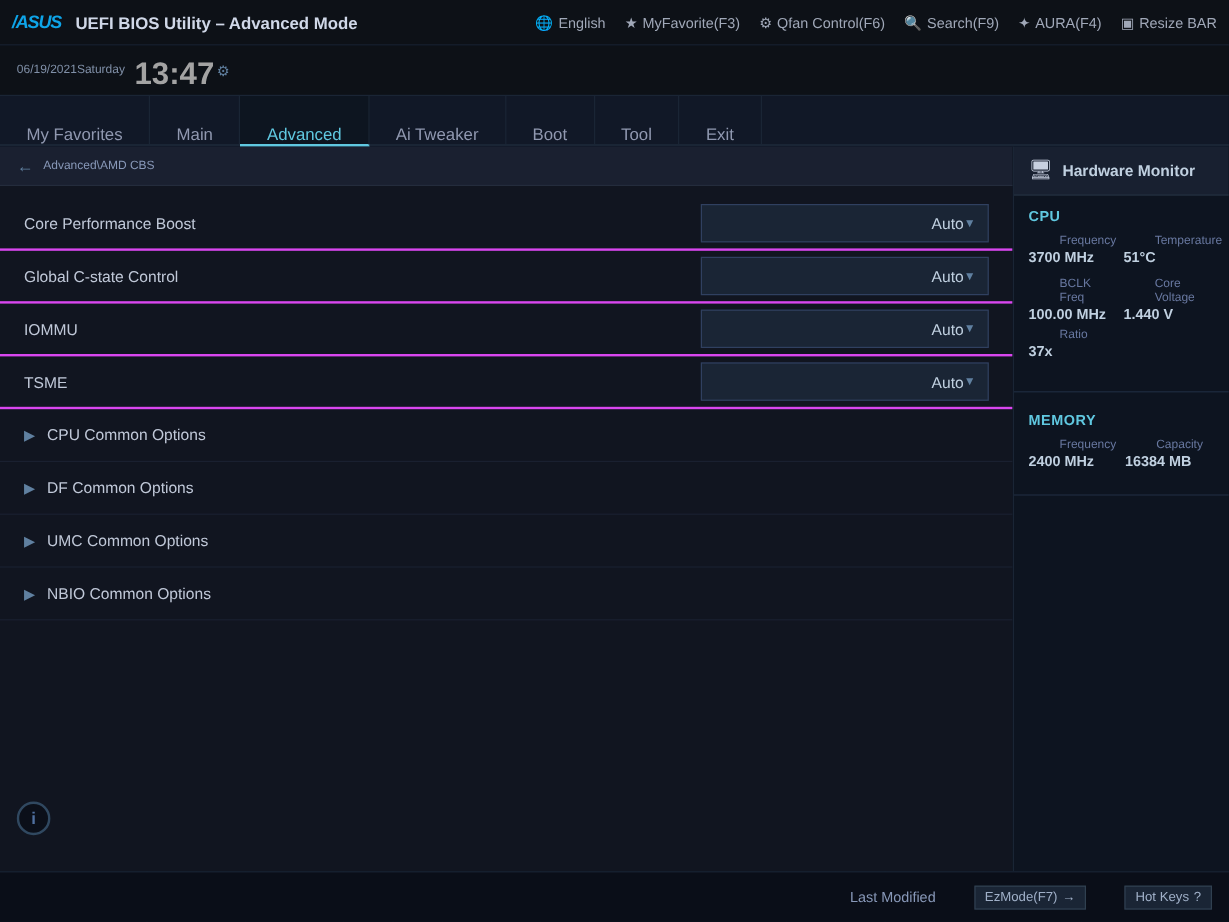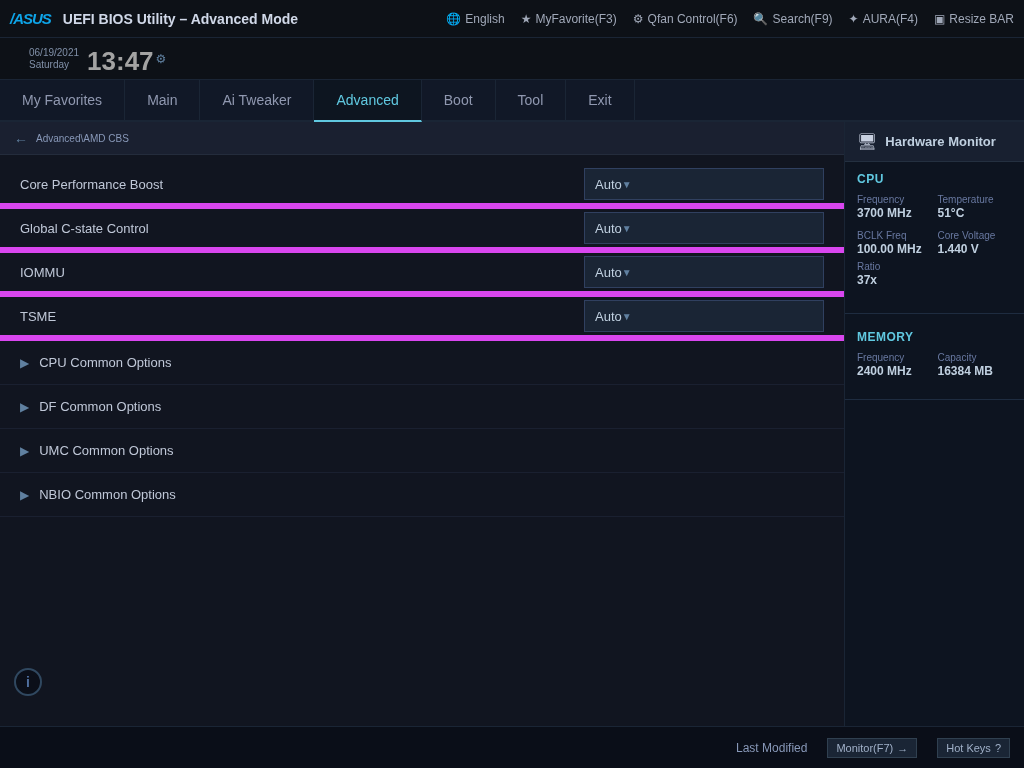--- a/index.html
+++ b/index.html
@@ -82,23 +82,22 @@
       display: flex;
       align-items: center;
       padding: 0 14px;
       border-bottom: 1px solid #1a2535;
       position: relative;
       z-index: 10;
     }
 
     .datetime {
       display: flex;
-      flex-direction: column;
+      flex-direction: row;
       margin-right: 8px;
-      margin-left: 15px;
     }
 
     .date-text {
       font-size: 10px;
       color: #8090a8;
       line-height: 1.2;
     }
 
     .time-display {
       font-size: 26px;
@@ -121,21 +120,21 @@
       height: 42px;
       display: flex;
       align-items: stretch;
       border-bottom: 2px solid #1a2535;
       position: relative;
       z-index: 10;
     }
 
     .nav-tab {
       display: flex;
-      align-items: center;
+      align-items: flex-end;
       padding: 0 22px;
       font-size: 14px;
       color: #9098b0;
       cursor: pointer;
       border-right: 1px solid #1a2535;
       transition: background 0.15s;
     }
 
     .nav-tab.active {
       color: #60c8e0;
@@ -186,21 +185,21 @@
       flex: 1;
       padding: 10px 0;
       overflow-y: auto;
     }
 
     .setting-row {
       display: flex;
       align-items: center;
       padding: 0 20px;
       height: 44px;
-      border-bottom: 6px solid #d946ef;
+      border-bottom: 2px solid #d946ef;
     }
 
     .setting-label {
       flex: 1;
       font-size: 13px;
       color: #c0c8d8;
     }
 
     .setting-control {
       width: 240px;
@@ -208,21 +207,21 @@
 
     .dropdown-select {
       width: 100%;
       background: #1a2535;
       border: 1px solid #304060;
       color: #c0d0e0;
       padding: 5px 10px;
       font-size: 13px;
       display: flex;
       align-items: center;
-      justify-content: flex-start;
+      justify-content: flex-end;
       cursor: pointer;
       height: 32px;
     }
 
     .dropdown-arrow {
       color: #6080a0;
       font-size: 10px;
     }
 
     
@@ -288,20 +287,21 @@
       display: grid;
       grid-template-columns: 1fr 1fr;
       gap: 8px 6px;
       margin-bottom: 4px;
     }
 
     .hw-item-label {
       font-size: 10px;
       color: #6878a0;
       line-height: 1.2;
+      margin-left: 26px;
     }
 
     .hw-item-value {
       font-size: 12px;
       color: #c0d0e0;
       font-weight: 600;
       line-height: 1.3;
     }
 
     .hw-divider {
@@ -315,21 +315,21 @@
     }
 
     
     .footer-bar {
       background: #0a0e18;
       height: 42px;
       display: flex;
       align-items: center;
       justify-content: flex-end;
       padding: 0 14px;
-      gap: 20px;
+      gap: 32px;
       border-top: 1px solid #1a2535;
       position: relative;
       z-index: 10;
     }
 
     .footer-item {
       display: flex;
       align-items: center;
       gap: 6px;
       color: #8898b8;
@@ -426,25 +426,25 @@
   <span class="settings-icon">⚙</span>
 </div>
 
 <div class="nav-bar">
   <div class="nav-tab">
     <span>My Favorites</span>
   </div>
   <div class="nav-tab">
     <span>Main</span>
   </div>
+  <div class="nav-tab active">
+    <span>Advanced</span>
+  </div>
   <div class="nav-tab">
     <span>Ai Tweaker</span>
-  </div>
-  <div class="nav-tab active">
-    <span>Advanced</span>
   </div>
   <div class="nav-tab">
     <span>Boot</span>
   </div>
   <div class="nav-tab">
     <span>Tool</span>
   </div>
   <div class="nav-tab">
     <span>Exit</span>
   </div>
@@ -582,21 +582,21 @@
 </div>
 
 <div class="screen-bg"></div>
 
 <div class="footer-bar">
   <div class="footer-item">
     <span>Last Modified</span>
   </div>
   <div class="footer-item">
     <div class="footer-btn">
-      <span>Monitor(F7)</span>
+      <span>EzMode(F7)</span>
       <span>→</span>
     </div>
   </div>
   <div class="footer-item">
     <div class="footer-btn">
       <span>Hot Keys</span>
       <span>?</span>
     </div>
   </div>
 </div>

